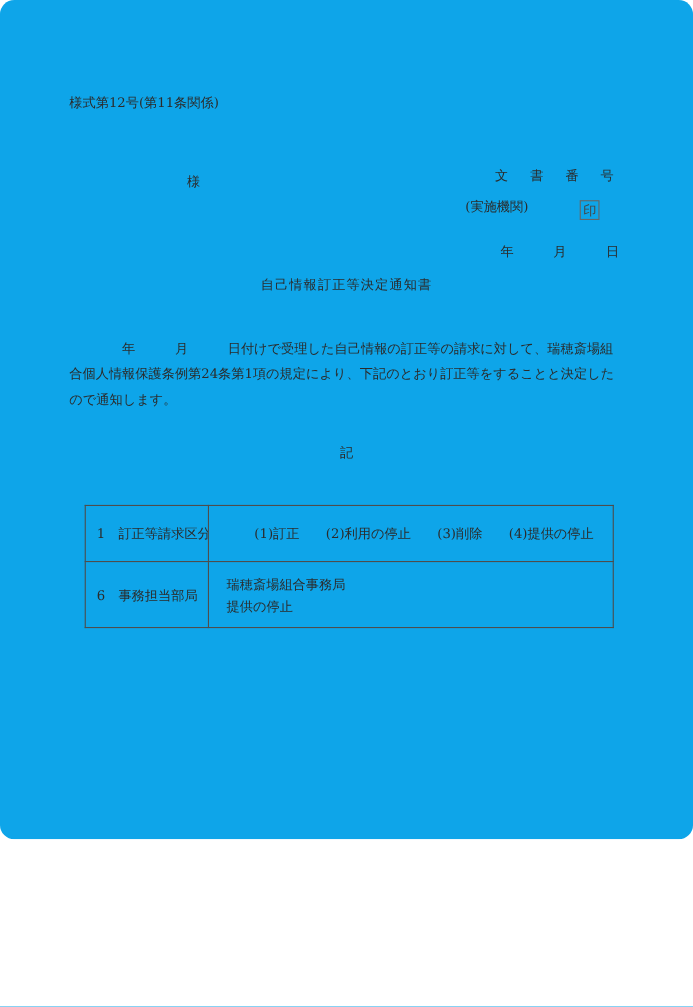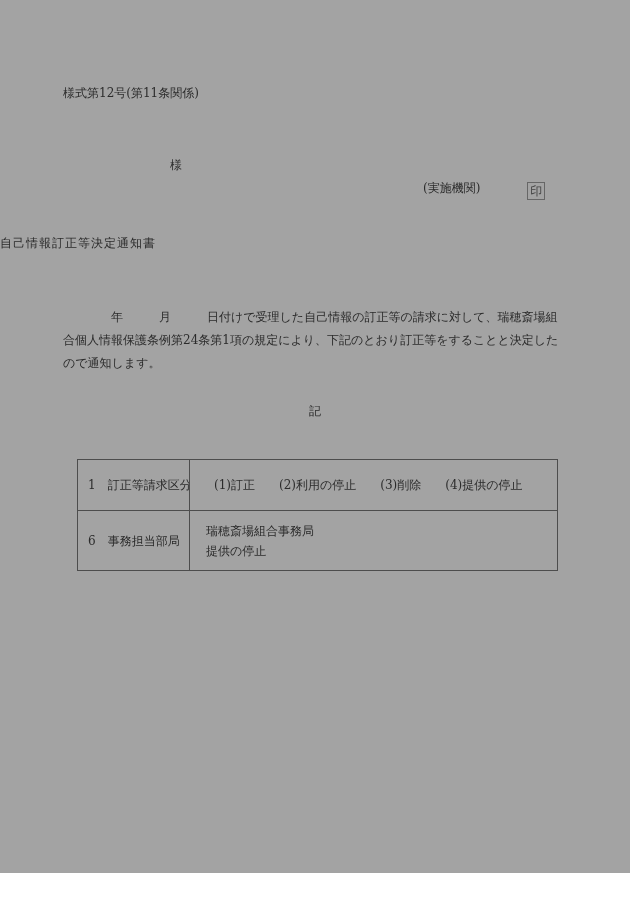--- a/index.html
+++ b/index.html
@@ -1,26 +1,27 @@
 <!DOCTYPE html>
 <html><head>
   <meta charset="utf-8">
   <style>
     * { margin: 0; padding: 0; box-sizing: border-box; }
     html, body { background: #ffffff; }
     .page {
       position: relative;
       width: 630px;
-      height: 873px;
-      background: #a3a3a3;
+      height: 763px;
+      background: #0ea5e9;
       color: #2b2b2b;
       font-family: "DejaVu Serif", "Liberation Serif", serif;
       font-size: 12px;
       line-height: 1;
       overflow: hidden;
+      border-radius: 13px;
     }
     .form-number {
       position: absolute;
       left: 63px;
       top: 87px;
     }
     .doc-header {
       position: absolute;
       left: 450px;
       top: 103px;
@@ -46,23 +47,23 @@
       height: 18px;
       line-height: 17px;
       text-align: center;
       margin-left: 43px;
       vertical-align: -3px;
       color: #444;
     }
     .title {
       position: absolute;
       left: 0;
-      top: 237px;
+      top: 253px;
       width: 100%;
-      text-align: left;
+      text-align: center;
       letter-spacing: 1px;
     }
     .body-text {
       position: absolute;
       left: 63px;
       top: 306px;
       width: 502px;
       line-height: 23px;
       white-space: pre-line;
       text-align: justify;
@@ -88,36 +89,40 @@
       vertical-align: middle;
       line-height: 20px;
     }
     .label-cell {
       width: 112px;
       padding: 2px 2px 2px 10px;
       white-space: pre;
       overflow: hidden;
     }
     .value-cell { white-space: pre-line; }
-    tr.r1 { height: 51px; }
+    tr.r1 { height: 51px; text-align: center; }
     tr.r2 { height: 58px; }
     tr.r3 { height: 127px; }
     tr.r4 { height: 55px; }
     tr.r5 { height: 60px; }
     .v-options { padding-left: 24px; }
     .v-date { padding-left: 64px; }
     .v-office { padding-left: 16px; }
   </style>
 </head>
 <body>
 
 <div class="page">
 
   <div class="form-number">様式第12号(第11条関係)</div>
 
+  <div class="doc-header">
+    <div class="doc-line">文　書　番　号</div>
+    <div class="date-line">年　　月　　日</div>
+  </div>
 
   <div class="addressee">様</div>
 
   <div class="issuer-row">
     <span>(実施機関)</span>
     <span class="seal">印</span>
   </div>
 
   <div class="title">自己情報訂正等決定通知書</div>
 

